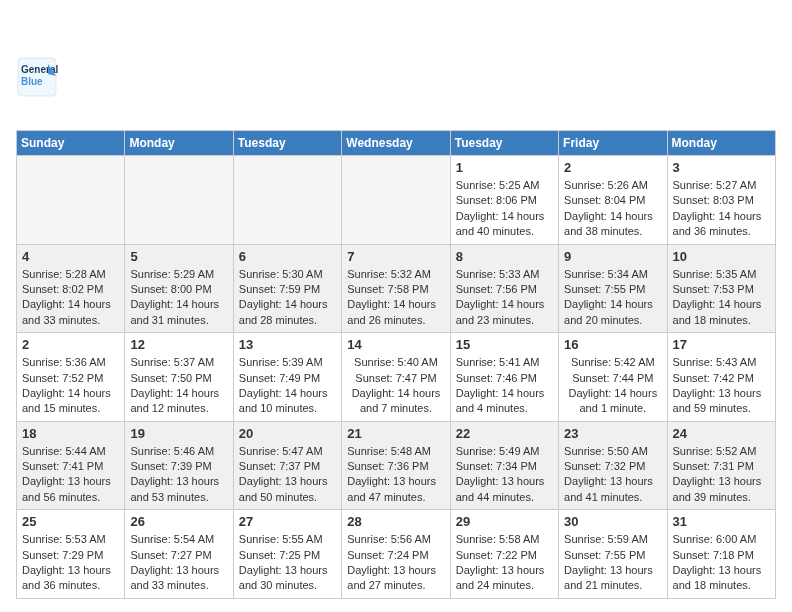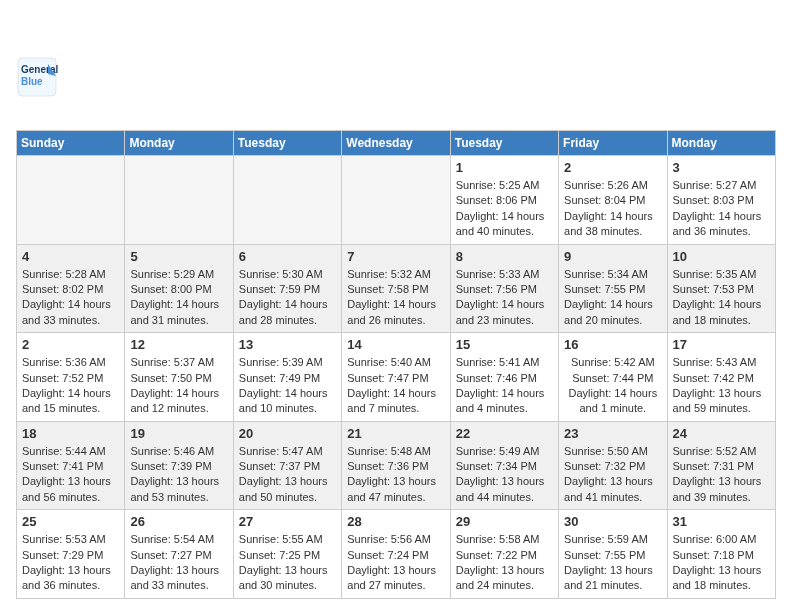--- a/index.html
+++ b/index.html
@@ -204,21 +204,21 @@
         </td>
         <td>
           <div class="day-number">13</div>
           <div class="day-info" style="white-space: pre-line;">Sunrise: 5:39 AM
 Sunset: 7:49 PM
 Daylight: 14 hours
 and 10 minutes.</div>
         </td>
         <td>
           <div class="day-number">14</div>
-          <div class="day-info" style="white-space: pre-line;">Sunrise: 5:40 AM
+          <div class="day-info" style="white-space: pre-line; text-align: center;">Sunrise: 5:40 AM
 Sunset: 7:47 PM
 Daylight: 14 hours
 and 7 minutes.</div>
         </td>
         <td>
           <div class="day-number">15</div>
           <div class="day-info" style="white-space: pre-line;">Sunrise: 5:41 AM
 Sunset: 7:46 PM
 Daylight: 14 hours
 and 4 minutes.</div>

